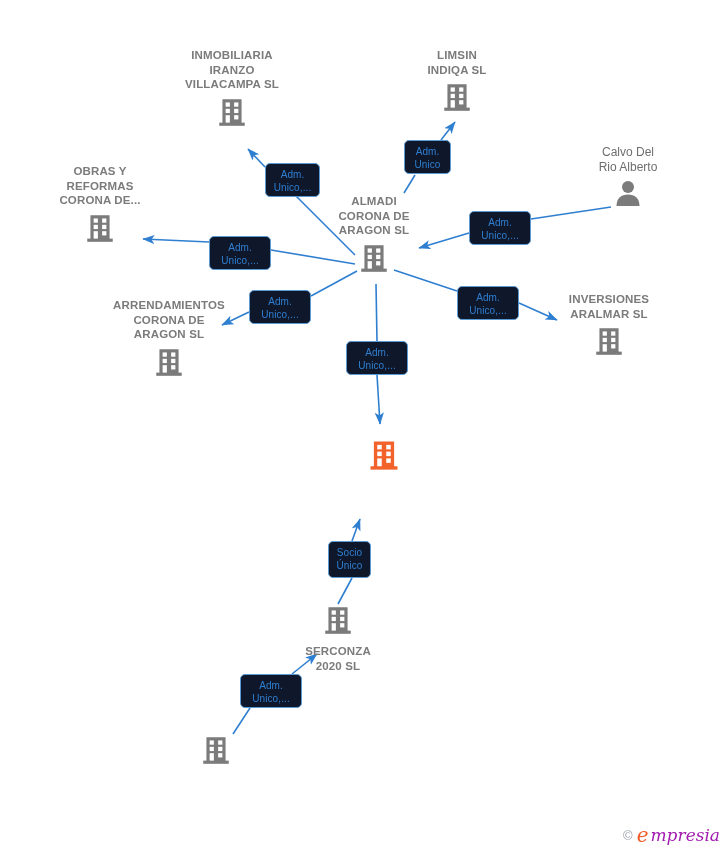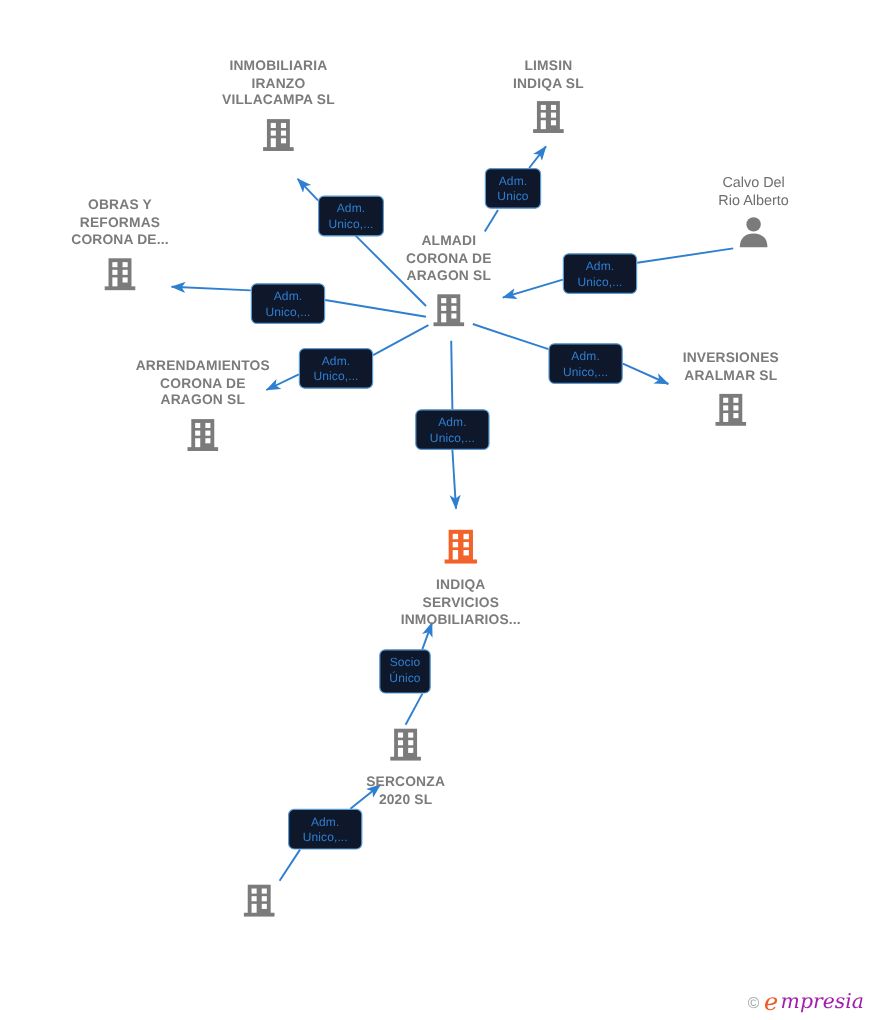--- a/index.html
+++ b/index.html
@@ -264,23 +264,20 @@
         <rect x="7" y="4" width="18" height="24" fill="#f2622a"></rect>
         <rect x="4" y="26" width="24" height="3" fill="#f2622a"></rect>
         <rect x="10" y="7" width="4" height="4" fill="#ffffff"></rect>
         <rect x="18" y="7" width="4" height="4" fill="#ffffff"></rect>
         <rect x="10" y="13" width="4" height="4" fill="#ffffff"></rect>
         <rect x="18" y="13" width="4" height="4" fill="#ffffff"></rect>
         <rect x="10" y="19" width="4" height="7" fill="#ffffff"></rect>
         <rect x="18" y="19" width="4" height="4" fill="#ffffff"></rect>
       </svg>
     </span>
-    <div class="node-label">INDIQA
-SERVICIOS
-INMOBILIARIOS...</div>
   </div>
 
   <div class="node label-below" style="left:338px; top:603px;">
     <span class="node-icon">
       <svg width="34" height="34" viewBox="0 0 32 32">
         <rect x="7" y="4" width="18" height="24" fill="#7b7b7b"></rect>
         <rect x="4" y="26" width="24" height="3" fill="#7b7b7b"></rect>
         <rect x="10" y="7" width="4" height="4" fill="#ffffff"></rect>
         <rect x="18" y="7" width="4" height="4" fill="#ffffff"></rect>
         <rect x="10" y="13" width="4" height="4" fill="#ffffff"></rect>
@@ -322,21 +319,21 @@
 
   <div class="edge-label" style="left:249px; top:290px; width:62px; height:34px;">Adm.
 Unico,...</div>
 
   <div class="edge-label" style="left:457px; top:286px; width:62px; height:34px;">Adm.
 Unico,...</div>
 
   <div class="edge-label" style="left:346px; top:341px; width:62px; height:34px;">Adm.
 Unico,...</div>
 
-  <div class="edge-label" style="left:316px; top:541px; width:43px; height:37px;">Socio
+  <div class="edge-label" style="left:328px; top:541px; width:43px; height:37px;">Socio
 Único</div>
 
   <div class="edge-label" style="left:240px; top:674px; width:62px; height:34px;">Adm.
 Unico,...</div>
 
   <div id="watermark">
     <span class="copy">©</span>
     <span class="brand-e">e</span>
     <span class="brand-rest">mpresia</span>
   </div>

